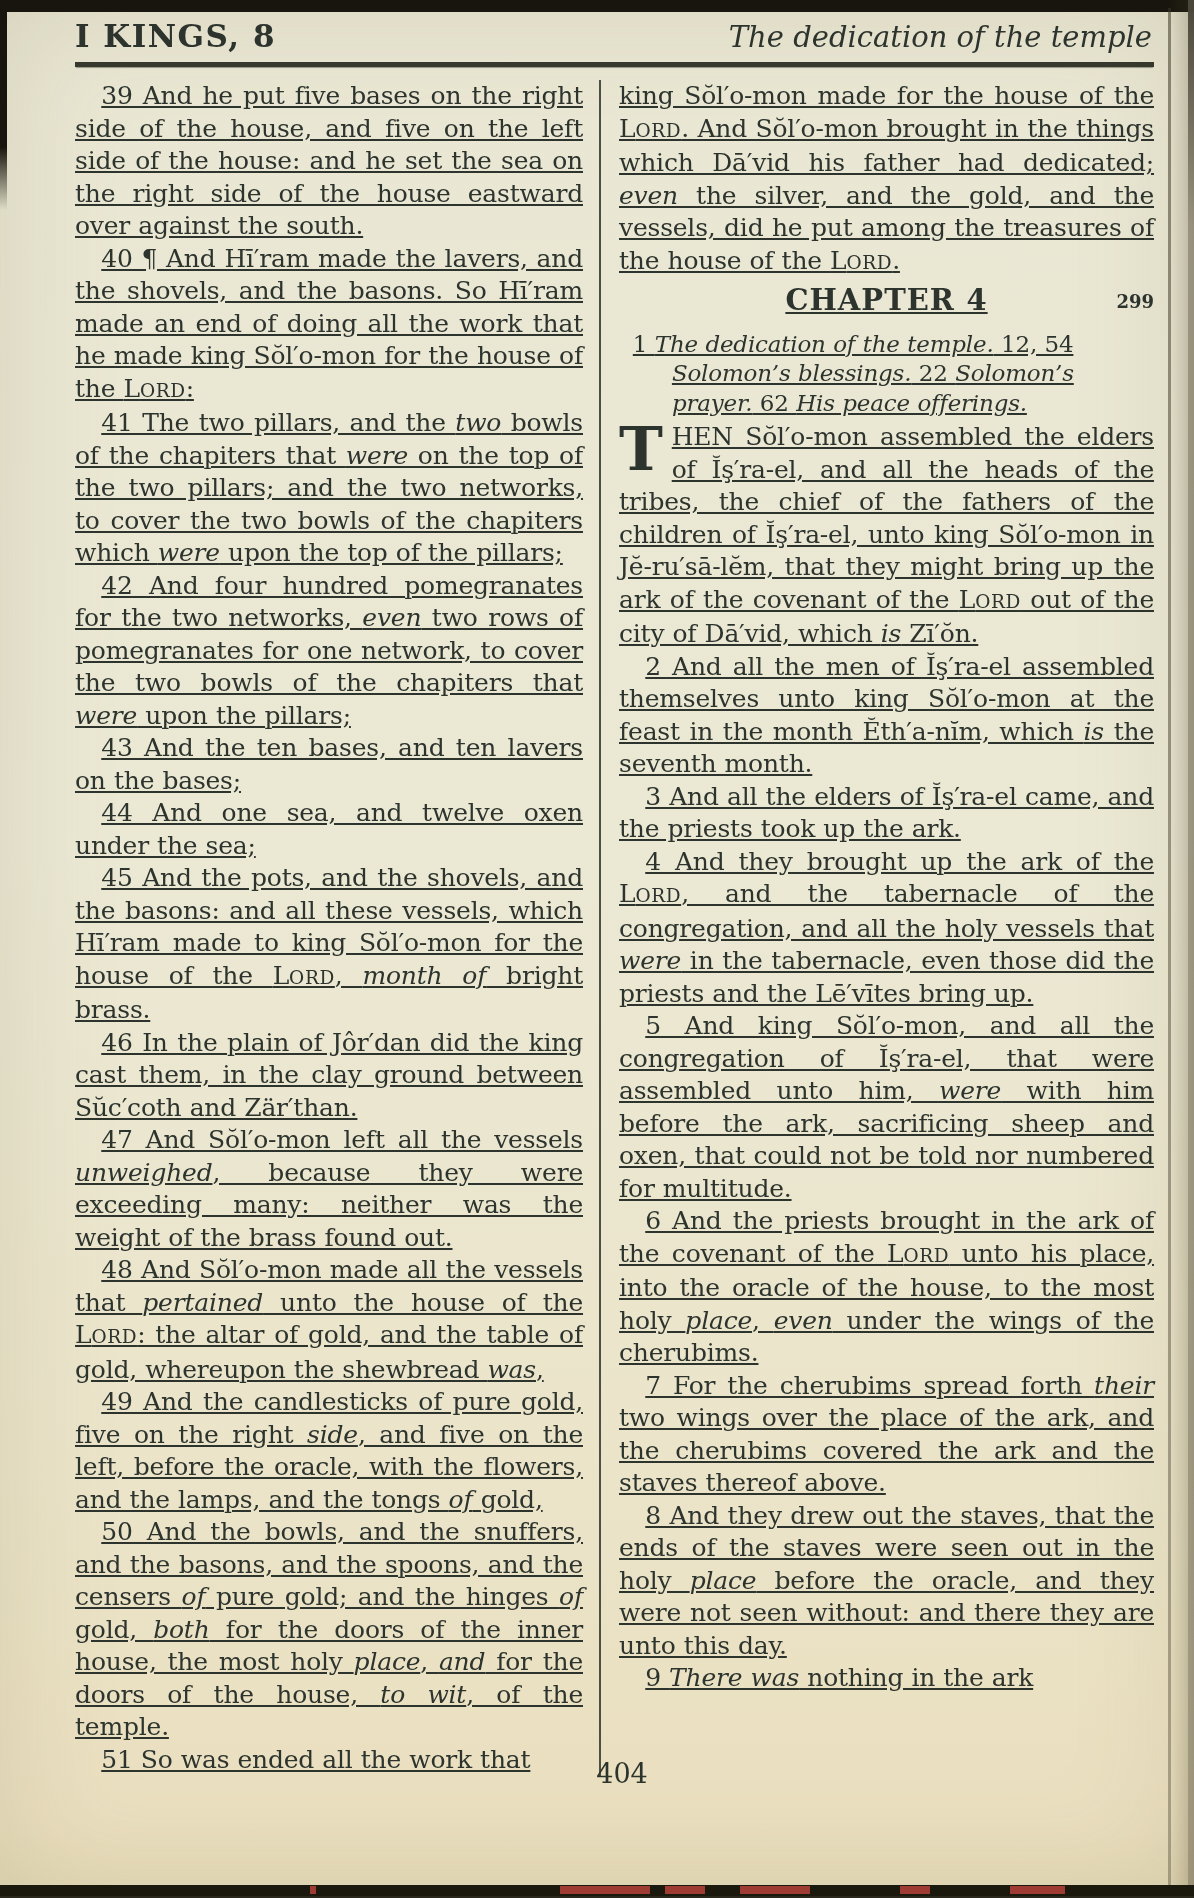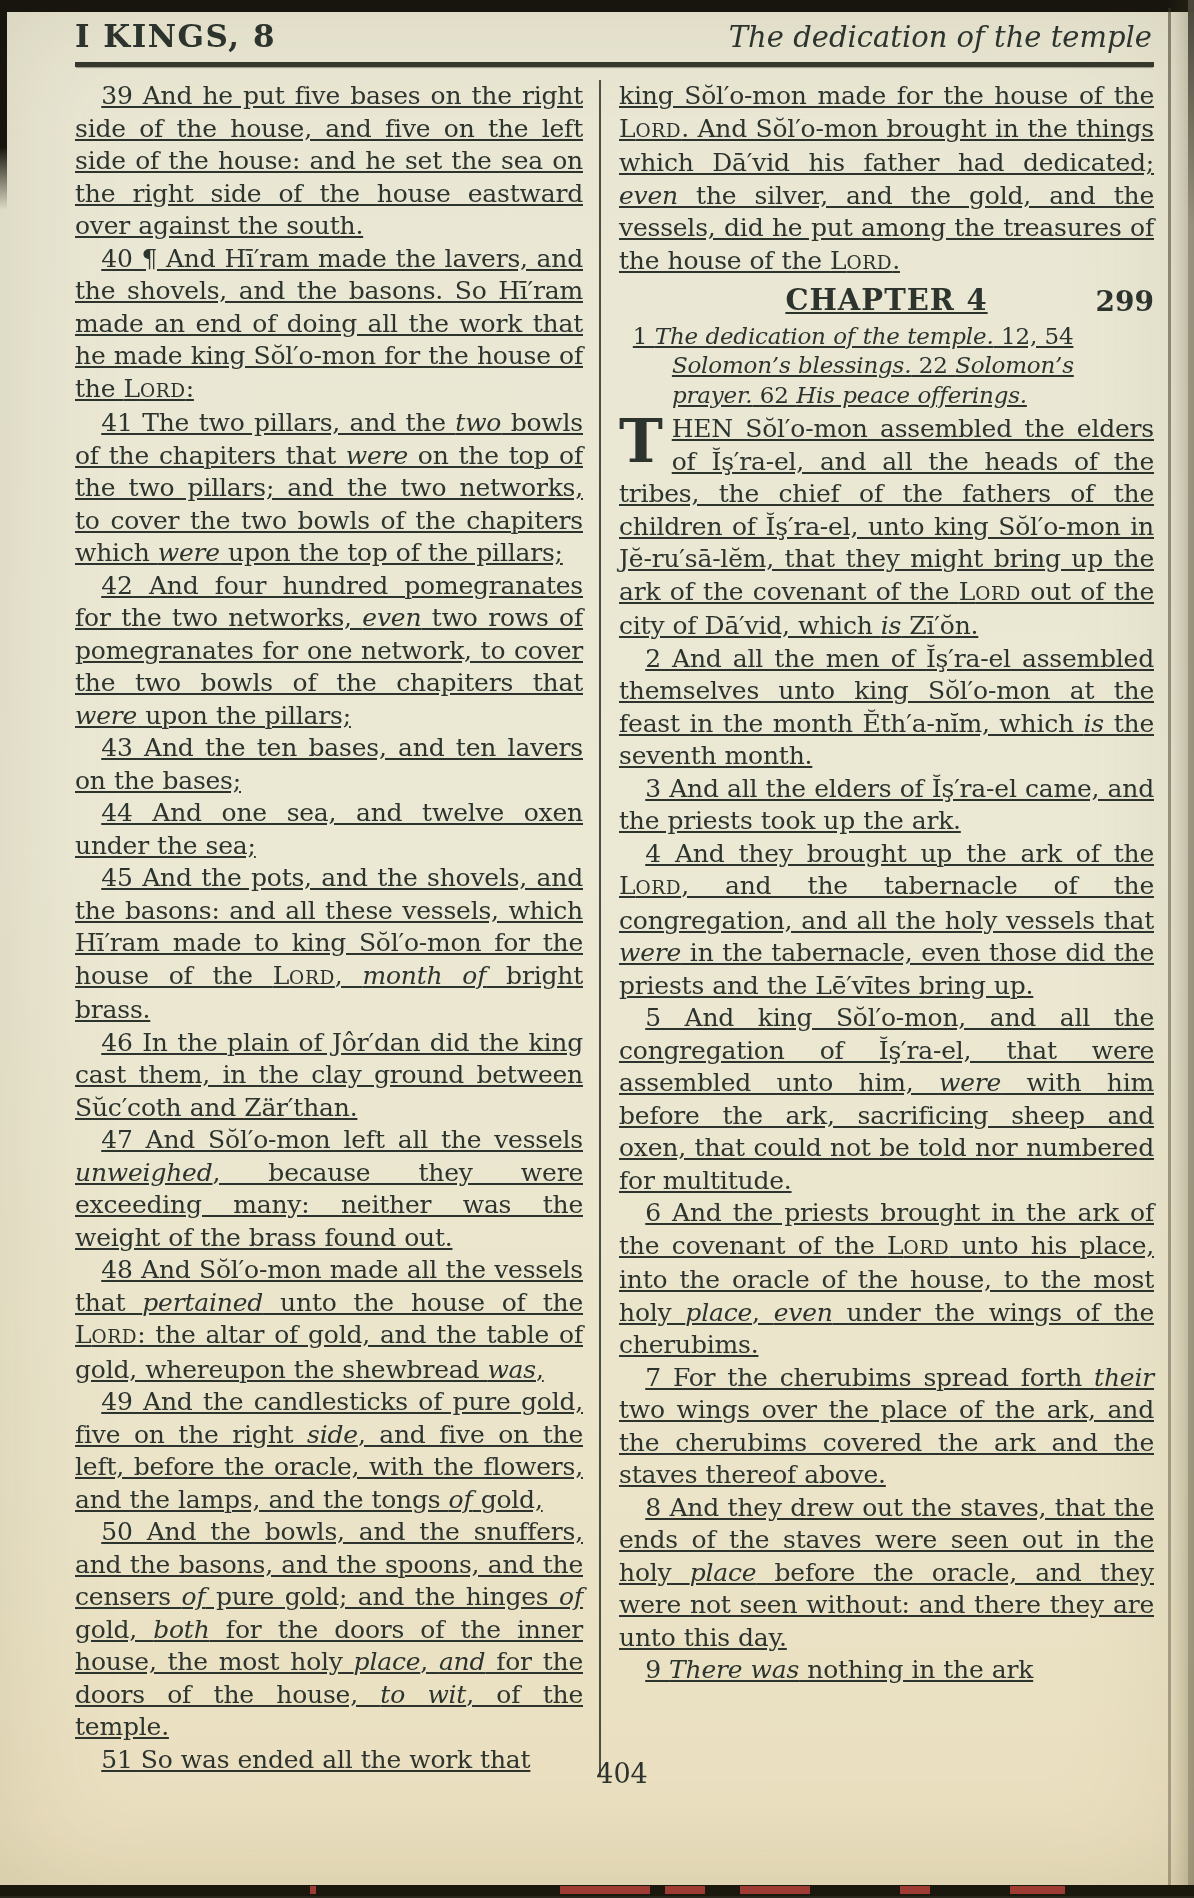--- a/index.html
+++ b/index.html
@@ -45,24 +45,24 @@
   .col{min-width:0;text-decoration:underline;}
   .col-left{width:508px;}
   .col-divider{width:2px;background:#4c4f42;margin:0 18px 0 16px;}
   .col-right{flex:1;}
 
   p{margin:0;font-size:25px;line-height:32.5px;text-align:justify;
     letter-spacing:-0.2px;word-spacing:0.4px;}
   .verse{text-indent:1.05em;}
   .continuation{text-indent:0;}
   .summary{font-size:23px;line-height:29.5px;text-align:left;
-    margin:5px 0 3px;padding-left:2.3em;text-indent:-1.7em;}
+    margin:13px 0 3px;padding-left:2.3em;text-indent:-1.7em;}
   .chapter-heading{position:relative;text-align:center;font-weight:bold;
     font-size:29px;letter-spacing:1px;margin:5px 0 3px;text-indent:0;}
-  .ch-ref{position:absolute;right:0;top:2px;font-weight:bold;font-size:28px;letter-spacing:0;}
+  .ch-ref{position:absolute;right:0;top:2px;font-weight:bold;font-size:18px;letter-spacing:0;}
   .it{font-style:italic;}
   .sc-f{font-size:1em;}
   .sc-r{font-size:0.74em;letter-spacing:0.6px;}
   .dropcap{float:left;font-size:59px;line-height:50px;font-weight:bold;
     padding:4px 9px 0 0;}
   .has-dropcap{text-indent:0;}
 
   .page-footer{position:absolute;left:75px;width:1040px;top:1740px;
     text-align:center;font-size:27px;transform:translateX(-48px);}
 </style>

